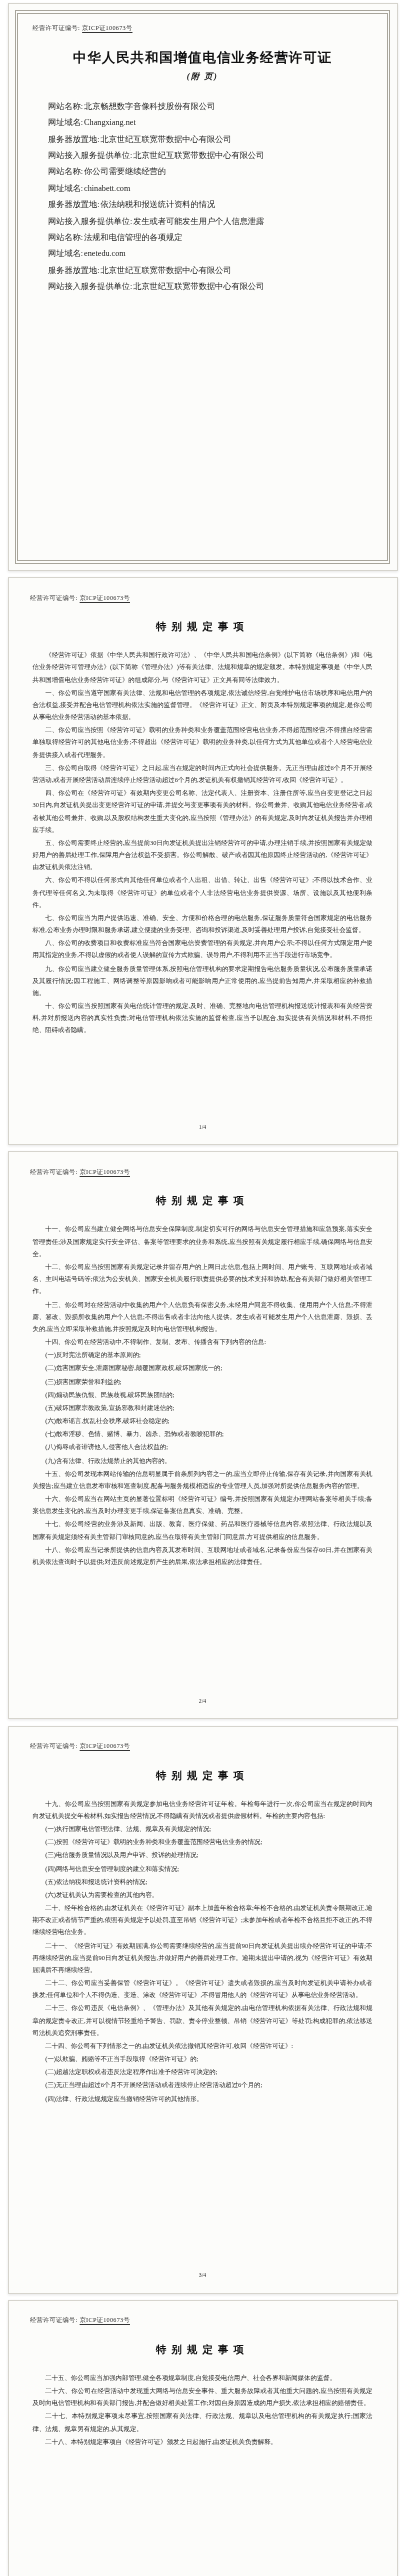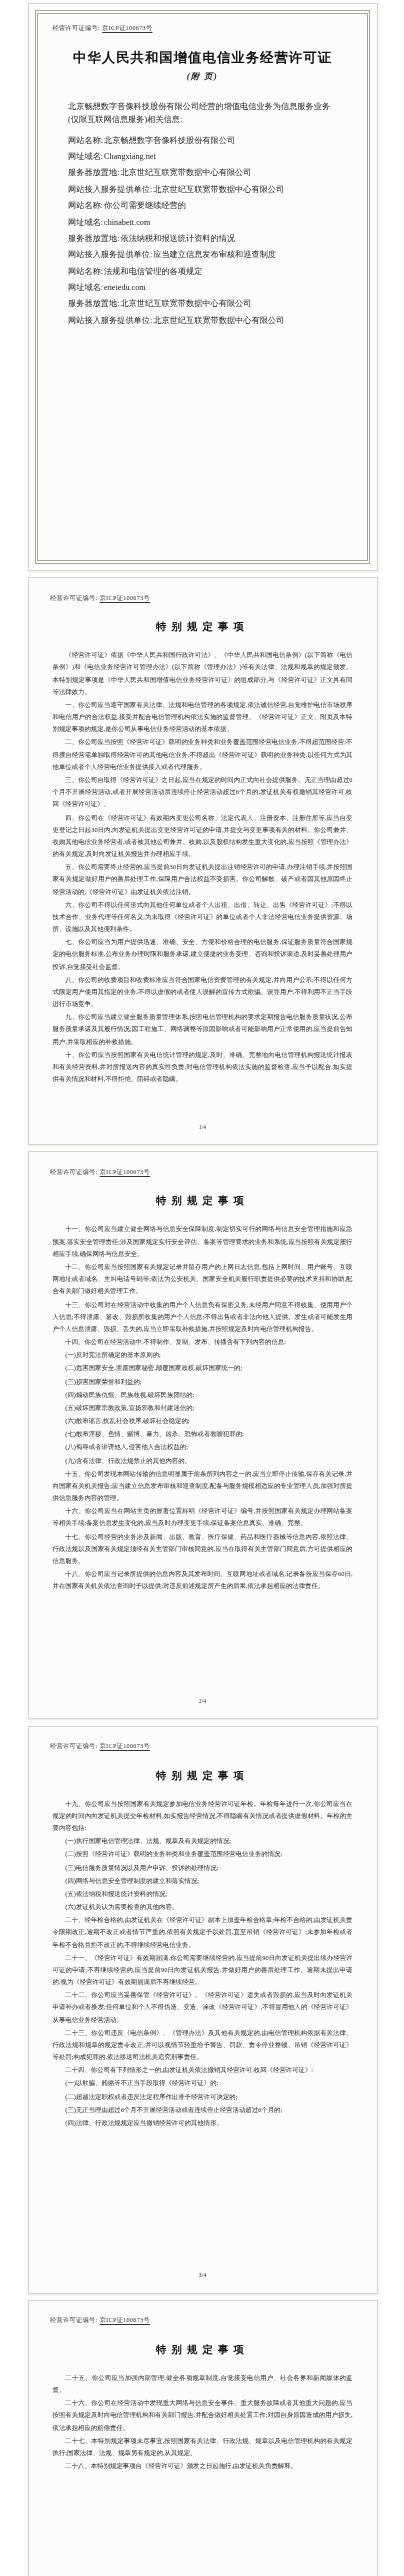--- a/index.html
+++ b/index.html
@@ -5,21 +5,21 @@
   html, body { margin: 0; padding: 0; }
   body {
     width: 405px;
     background: #ffffff;
     font-family: "Liberation Serif", "DejaVu Serif", serif;
     color: #222;
   }
   .canvas { padding: 3.1px 0 5.2px; }
   .page {
     position: relative;
-    width: 350px;
+    width: 390px;
     height: 568px;
     margin: 0 auto 6.2px;
     background: #fcfcfa;
     border: 0.5px solid #d6d4cd;
     box-shadow: 0 1px 2.6px rgba(0,0,0,0.10);
     box-sizing: border-box;
     overflow: hidden;
   }
   .page:last-child { margin-bottom: 0; }
 
@@ -103,38 +103,37 @@
 
   <div class="page">
     <div class="cert-frame">
       <div class="cert-inner">
         <div class="lic-header">
           <span>经营许可证编号:</span><span class="lic-no">京ICP证100673号</span>
         </div>
         <h1 class="cert-title">中华人民共和国增值电信业务经营许可证</h1>
         <div class="cert-subtitle">(附  页)</div>
         <div class="cert-body">
-          <p class="cert-intro">北京畅想数字音像科技股份有限公司经营的增值电信业务为信息服务业务(仅限互联网信息服务)相关信息:</p>
           <div>
 
               <div class="field"><span class="field-label">网站名称:</span><span class="field-value">北京畅想数字音像科技股份有限公司</span></div>
 
               <div class="field"><span class="field-label">网址域名:</span><span class="field-value">Changxiang.net</span></div>
 
               <div class="field"><span class="field-label">服务器放置地:</span><span class="field-value">北京世纪互联宽带数据中心有限公司</span></div>
 
               <div class="field"><span class="field-label">网站接入服务提供单位:</span><span class="field-value">北京世纪互联宽带数据中心有限公司</span></div>
 
               <div class="field"><span class="field-label">网站名称:</span><span class="field-value">你公司需要继续经营的</span></div>
 
               <div class="field"><span class="field-label">网址域名:</span><span class="field-value">chinabett.com</span></div>
 
               <div class="field"><span class="field-label">服务器放置地:</span><span class="field-value">依法纳税和报送统计资料的情况</span></div>
 
-              <div class="field"><span class="field-label">网站接入服务提供单位:</span><span class="field-value">应当建立信息发布审核和巡查制度</span></div>
+              <div class="field"><span class="field-label">网站接入服务提供单位:</span><span class="field-value">发生或者可能发生用户个人信息泄露</span></div>
 
               <div class="field"><span class="field-label">网站名称:</span><span class="field-value">法规和电信管理的各项规定</span></div>
 
               <div class="field"><span class="field-label">网址域名:</span><span class="field-value">enetedu.com</span></div>
 
               <div class="field"><span class="field-label">服务器放置地:</span><span class="field-value">北京世纪互联宽带数据中心有限公司</span></div>
 
               <div class="field"><span class="field-label">网站接入服务提供单位:</span><span class="field-value">北京世纪互联宽带数据中心有限公司</span></div>
             </div>
         </div>

